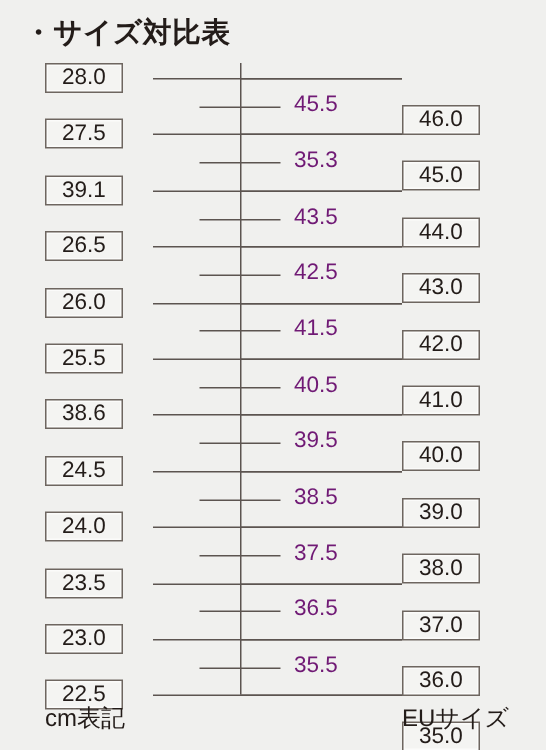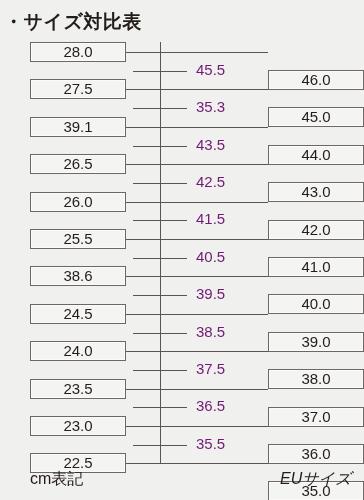--- a/index.html
+++ b/index.html
@@ -16,21 +16,21 @@
   }
   #root {
     position: relative;
     width: 364px;
     height: 500px;
   }
 
   
   #title {
     position: absolute;
-    left: 4px;
+    left: 16px;
     top: 9px;
     font-size: 19px;
     font-weight: bold;
     letter-spacing: 0.5px;
     color: #231c19;
     white-space: nowrap;
   }
 
   
   #spine {
@@ -45,21 +45,21 @@
   
   .row {
     position: absolute;
     left: 0;
     width: 364px;
     height: 0;
   }
   .box {
     position: absolute;
     top: -10px;
-    width: 96px;
+    width: 52px;
     height: 20px;
     box-sizing: border-box;
     border: 1px solid #6e6660;
     background: #f4f4f2;
     box-shadow: inset 0 0 0 1px #fbfbfa;
     text-align: center;
     font-size: 15px;
     line-height: 18px;
     color: #231c19;
   }
@@ -102,21 +102,21 @@
 
   
   .caption {
     position: absolute;
     top: 469px;
     font-size: 16px;
     color: #231c19;
     white-space: nowrap;
   }
   #caption-left  { left: 30px; text-align: right; }
-  #caption-right { left: 280px; font-style: italic; }
+  #caption-right { left: 268px; }
 </style>
 </head>
 <body>
 
 <div id="root">
 
   <div id="title">・サイズ対比表</div>
 
   <div id="spine"></div>
 

